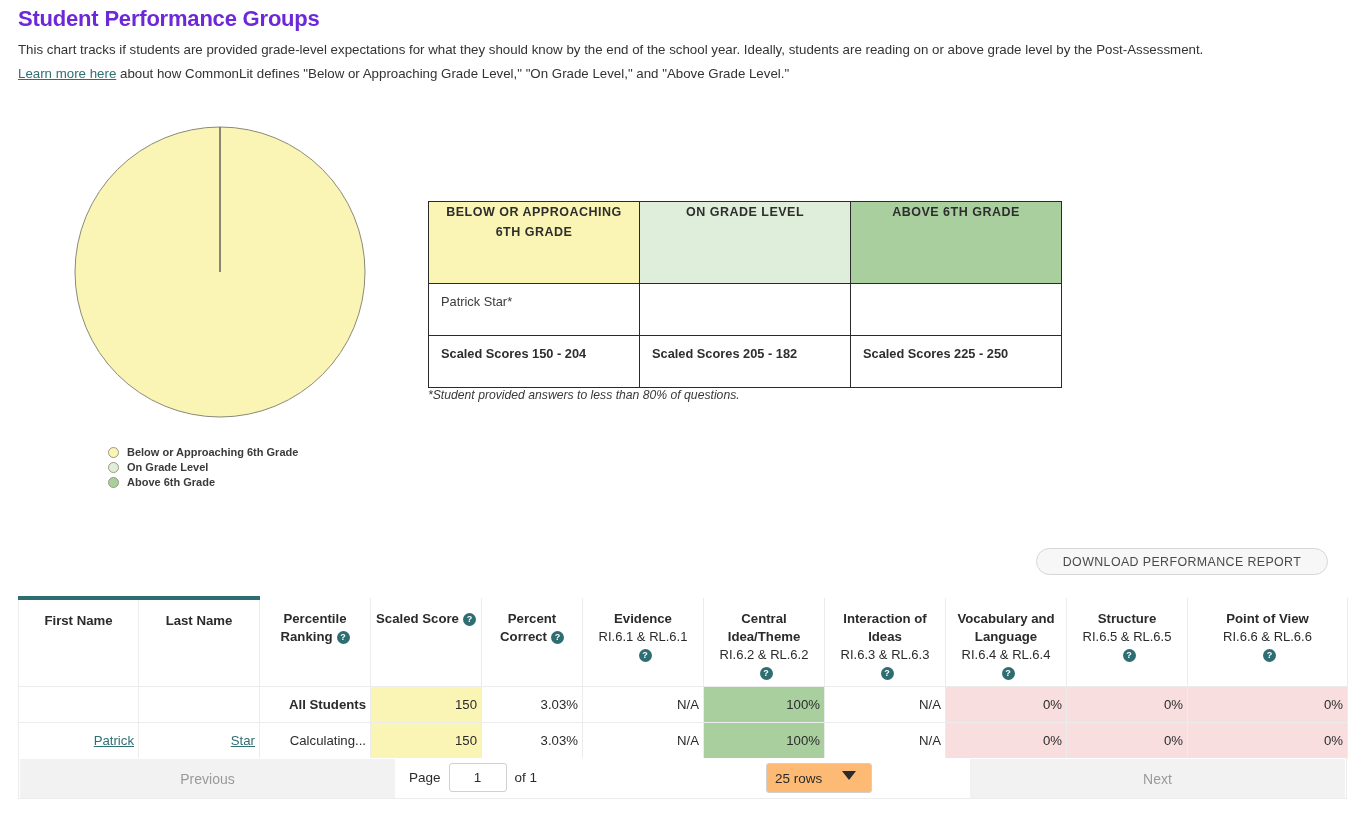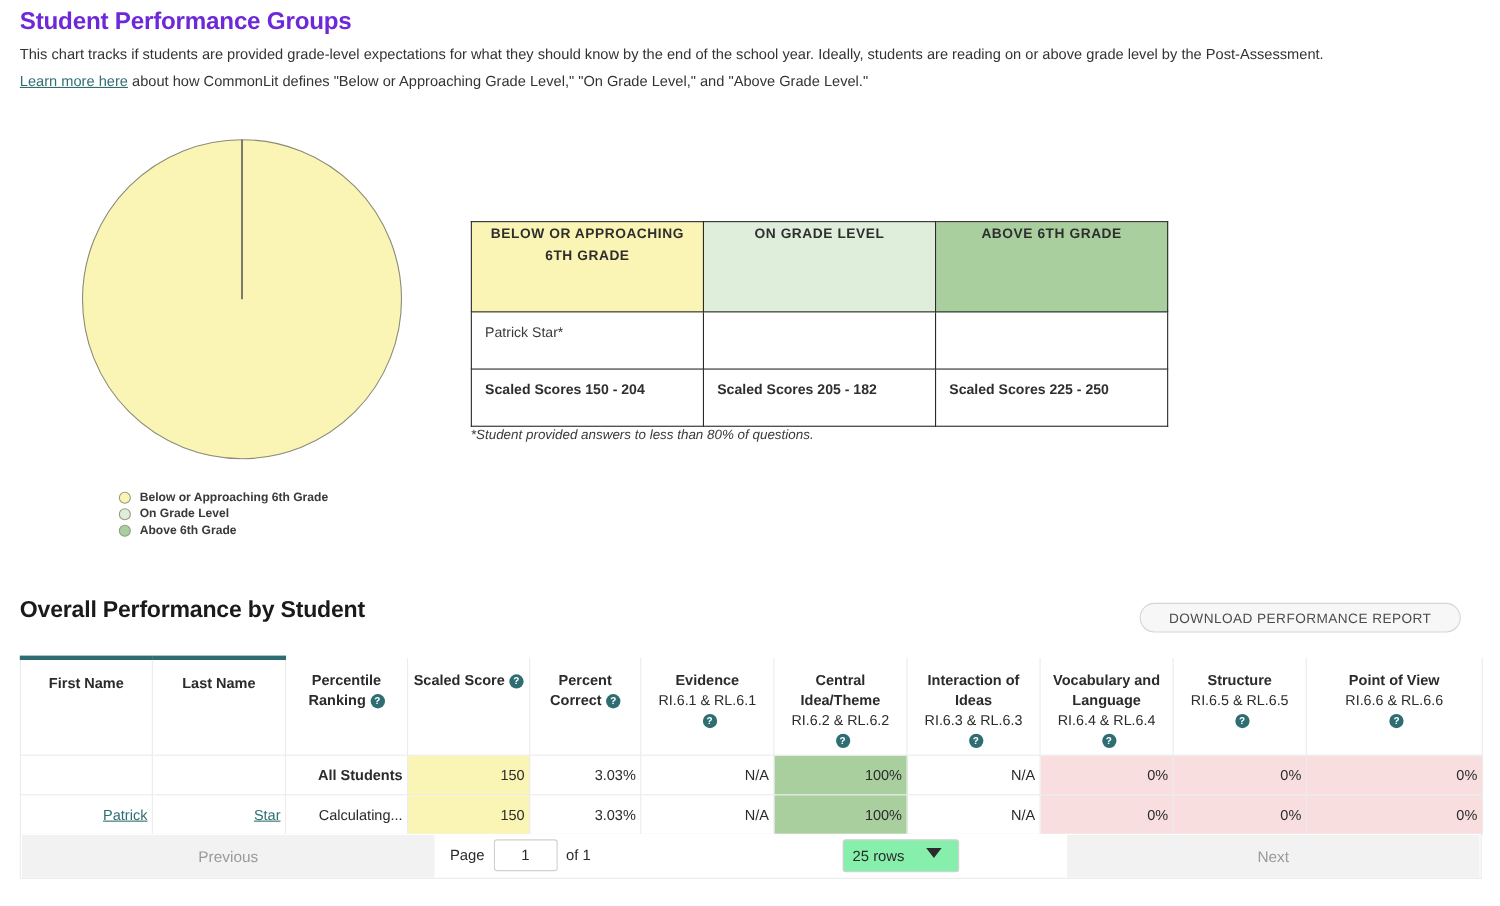--- a/index.html
+++ b/index.html
@@ -127,21 +127,21 @@
   .pg-label { font-size: 13.5px; color: #2b2b2b; }
   .pg-input {
     width: 58px; height: 29px; margin: 0 8px;
     border: 1px solid #d0d0d0; border-radius: 3px; text-align: center;
     font-family: "Liberation Sans", sans-serif; font-size: 13.5px; color: #2b2b2b;
   }
   .pg-of { font-size: 13.5px; color: #2b2b2b; }
   .rows-select {
     position: absolute; left: 747px; top: 5px;
     width: 106px; height: 30px; padding: 0 8px;
-    border: 1px solid #d0d0d0; border-radius: 3px; background: #86efac;
+    border: 1px solid #d0d0d0; border-radius: 3px; background: #fdba74;
     font-family: "Liberation Sans", sans-serif; font-size: 13.5px; color: #2b2b2b;
     -webkit-appearance: none; appearance: none; cursor: pointer;
   }
   .rows-chev {
     position: absolute; left: 823px; top: 13px; pointer-events: none;
     width: 0; height: 0; border-left: 7px solid transparent;
     border-right: 7px solid transparent; border-top: 9px solid #2b2b2b;
   }
 </style>
 </head>
@@ -197,21 +197,20 @@
     </tr>
     <tr>
       <td class="band-score">Scaled Scores 150 - 204</td>
       <td class="band-score">Scaled Scores 205 - 182</td>
       <td class="band-score">Scaled Scores 225 - 250</td>
     </tr>
   </tbody>
     </table>
   <div class="band-foot">*Student provided answers to less than 80% of questions.</div>
 
-  <h2 class="table-title">Overall Performance by Student</h2>
   <button class="download-btn">DOWNLOAD PERFORMANCE REPORT</button>
 
   <table class="perf-table">
     <thead>
       <tr>
         <th class="name-col" style="width:120px">
           <div class="th-main">First Name</div>
         </th>
         <th class="name-col" style="width:121px">
           <div class="th-main">Last Name</div>

